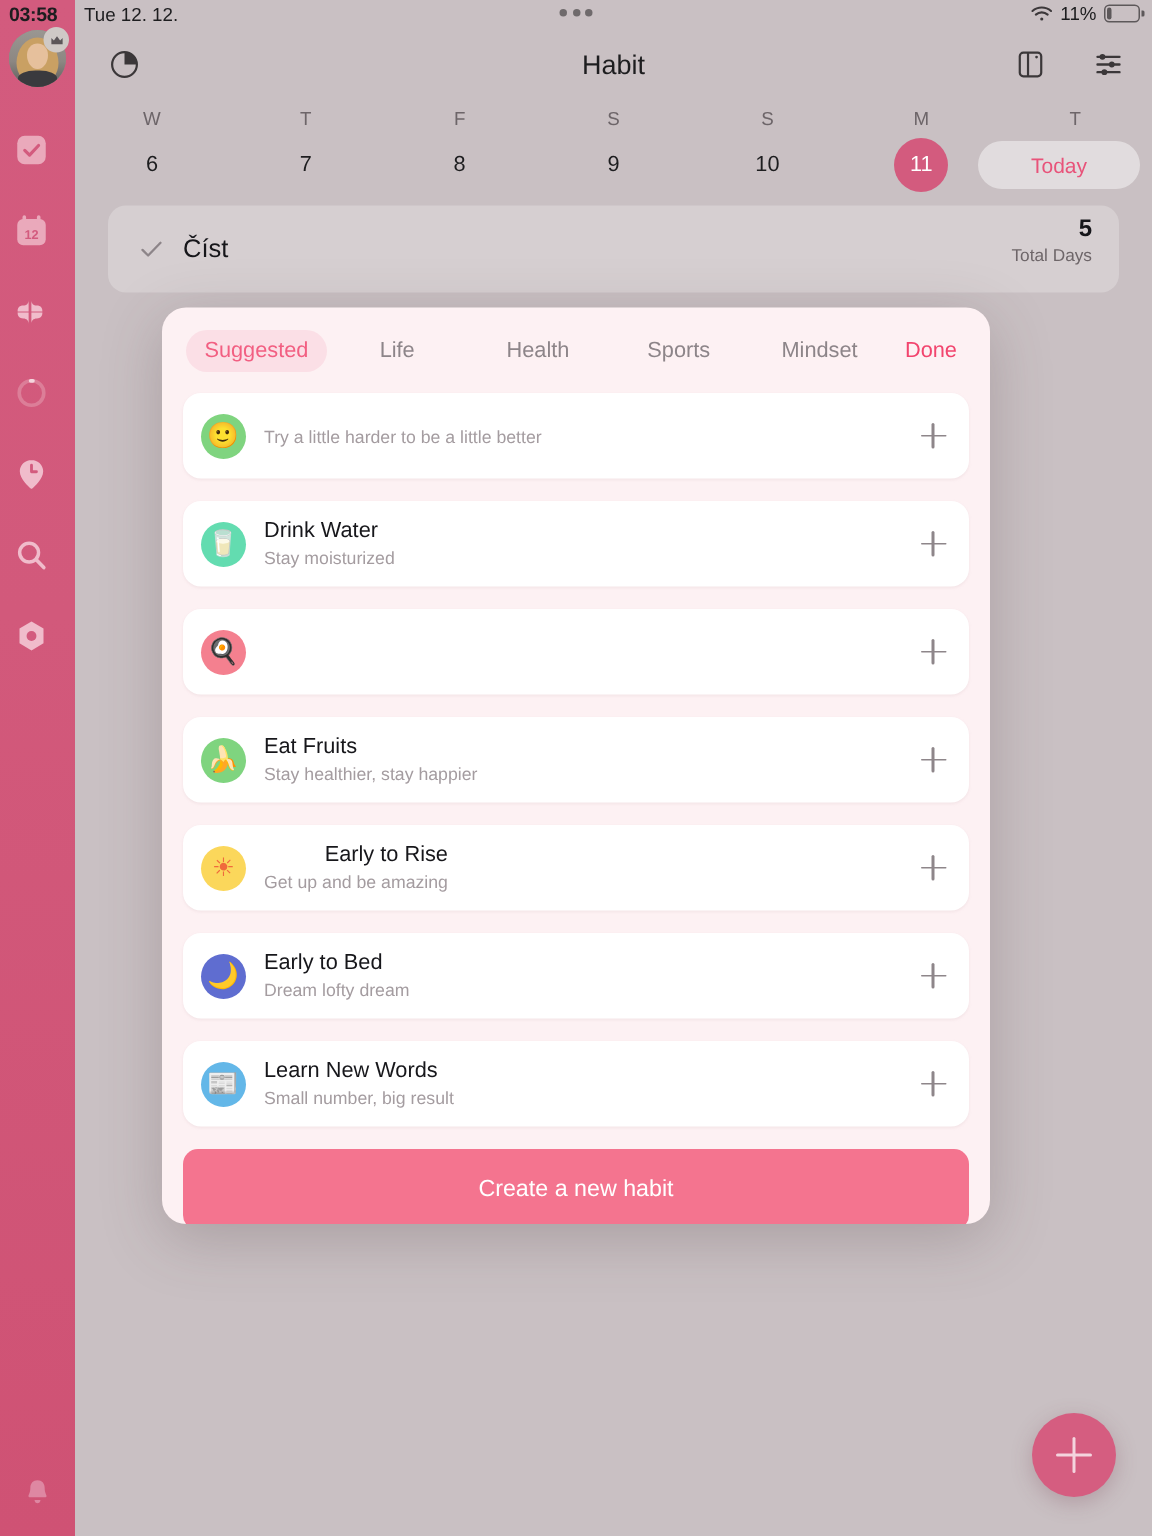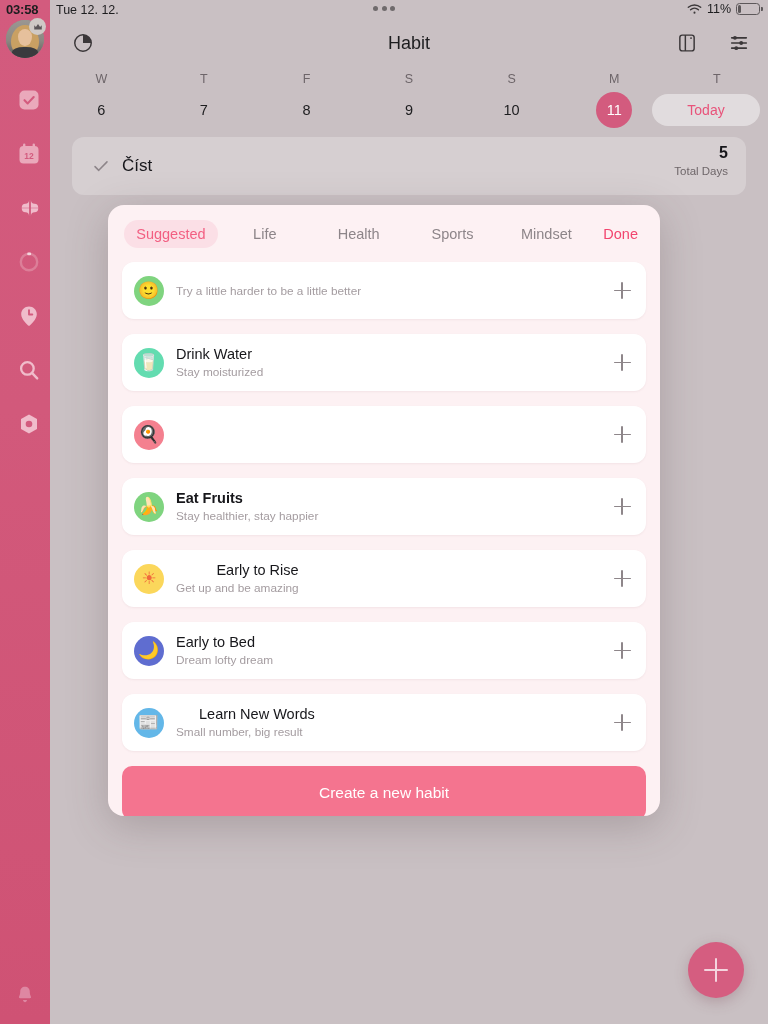--- a/index.html
+++ b/index.html
@@ -61,21 +61,21 @@
     position:absolute; right:-2px; top:-2px;
     width: 17px; height: 17px; border-radius:50%;
     background:#cfc9c6;
     display:flex; align-items:center; justify-content:center;
   }
   .sb-crown svg { width:10px; height:10px; display:block; }
 
   .sb-icons { margin-top: 26px; display:flex; flex-direction:column; align-items:center; gap: 22px; }
   .sb-btn {
     width: 32px; height: 32px;
-    display: flex; align-items: center; justify-content: flex-end;
+    display: flex; align-items: center; justify-content: flex-start;
     border-radius: 8px;
   }
   .sb-btn svg { display:block; }
   .sb-bell {
     position: absolute;
     bottom: 14px; left: 50%; transform: translateX(-50%);
     width: 30px; height: 30px;
     display:flex; align-items:center; justify-content:center;
   }
 
@@ -518,21 +518,21 @@
             <i class="plus-v"></i>
             <i class="plus-h"></i>
           </span>
       </div>
 
       <div class="card">
         <span class="card-ico" style="background:#7fd47f;">
           <span>🍌</span>
         </span>
         <span class="card-txt">
-          <span class="card-title" style="display:block;font-weight:bold;">Eat Fruits</span>
+          <span class="card-title" style="display:block;">Eat Fruits</span>
           <span class="card-sub" style="display:block;">Stay healthier, stay happier</span>
         </span>
         <span class="card-plus">
             <i class="plus-v"></i>
             <i class="plus-h"></i>
           </span>
       </div>
 
       <div class="card">
         <span class="card-ico" style="background:#fbd75b;color:#f06a3c;">
@@ -560,21 +560,21 @@
             <i class="plus-v"></i>
             <i class="plus-h"></i>
           </span>
       </div>
 
       <div class="card">
         <span class="card-ico" style="background:#63b7e8;">
           <span>📰</span>
         </span>
         <span class="card-txt">
-          <span class="card-title" style="display:block;margin-left:23px;">Learn New Words</span>
+          <span class="card-title" style="display:block;">Learn New Words</span>
           <span class="card-sub" style="display:block;">Small number, big result</span>
         </span>
         <span class="card-plus">
             <i class="plus-v"></i>
             <i class="plus-h"></i>
           </span>
       </div>
 
     </div>
 

